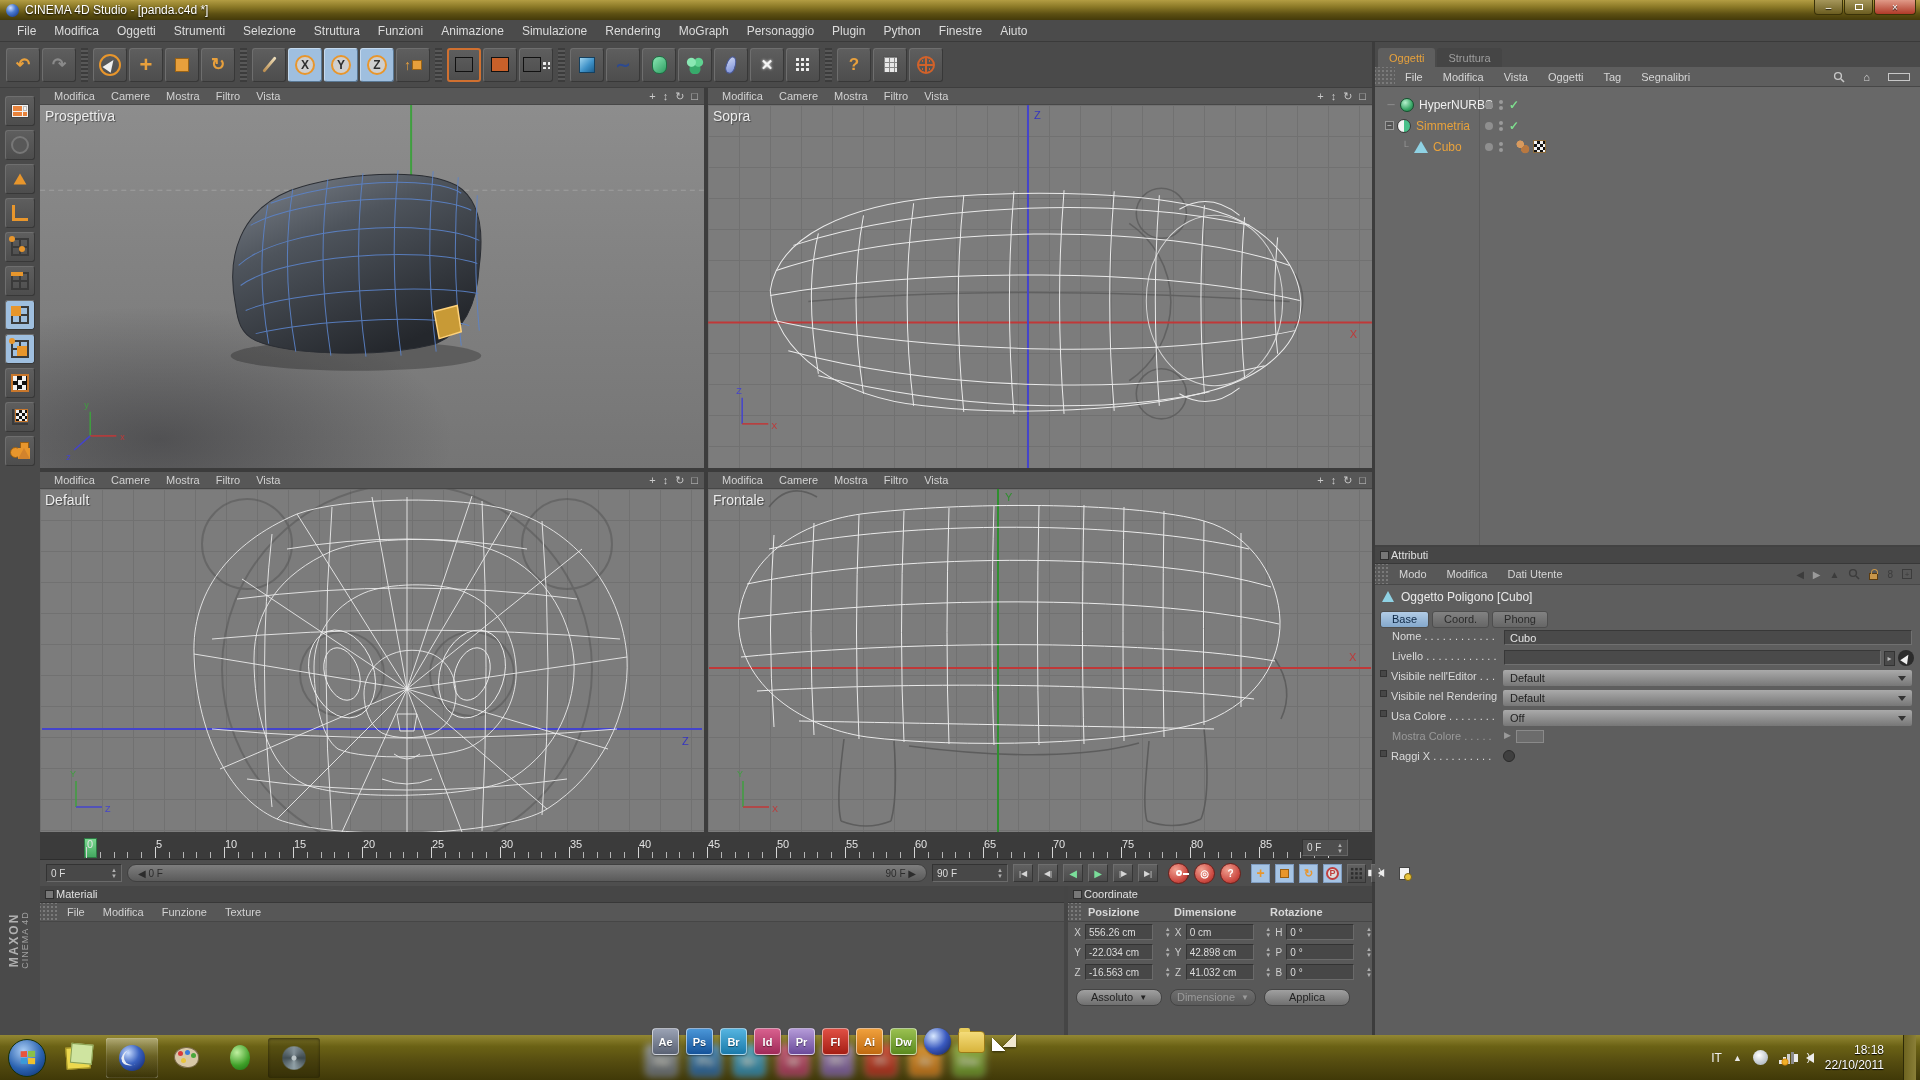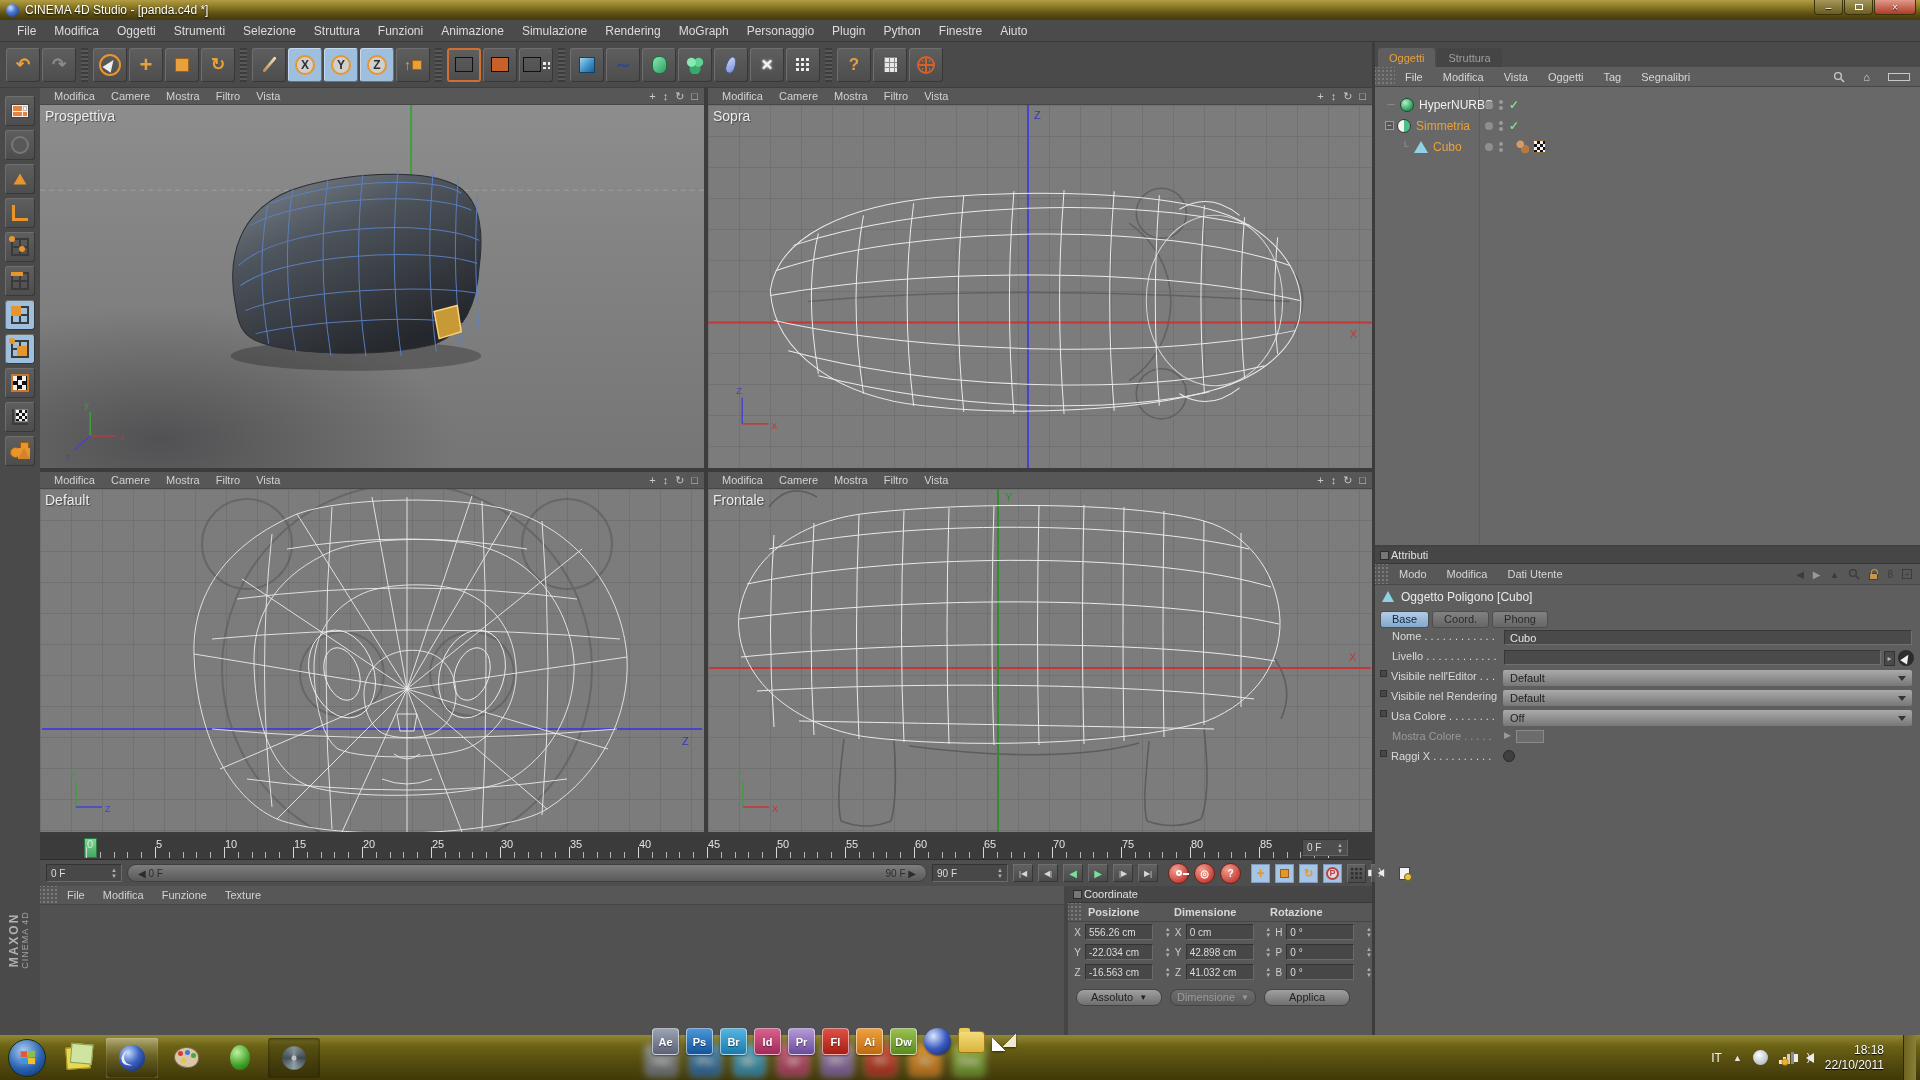--- a/index.html
+++ b/index.html
@@ -730,20 +730,24 @@
                 <span class="vol" style="transform:scale(.8)"></span>
               </div>
           <div class="bb">
                 <span class="docico"></span>
               </div>
         </div>
       </div>
 
       <div class="bottomrow">
         <div class="materials">
+          <div class="paneltitle">
+                <span class="ptico"></span>
+                <span>Materiali</span>
+              </div>
           <div class="pmenu">
             <span class="dragdots"></span>
             <span style="display:contents"><span>File</span><span>Modifica</span><span>Funzione</span><span>Texture</span></span>
           </div>
           <div class="matbody"></div>
         </div>
         <div class="coords">
           <div class="paneltitle">
                 <span class="ptico"></span>
                 <span>Coordinate</span>

